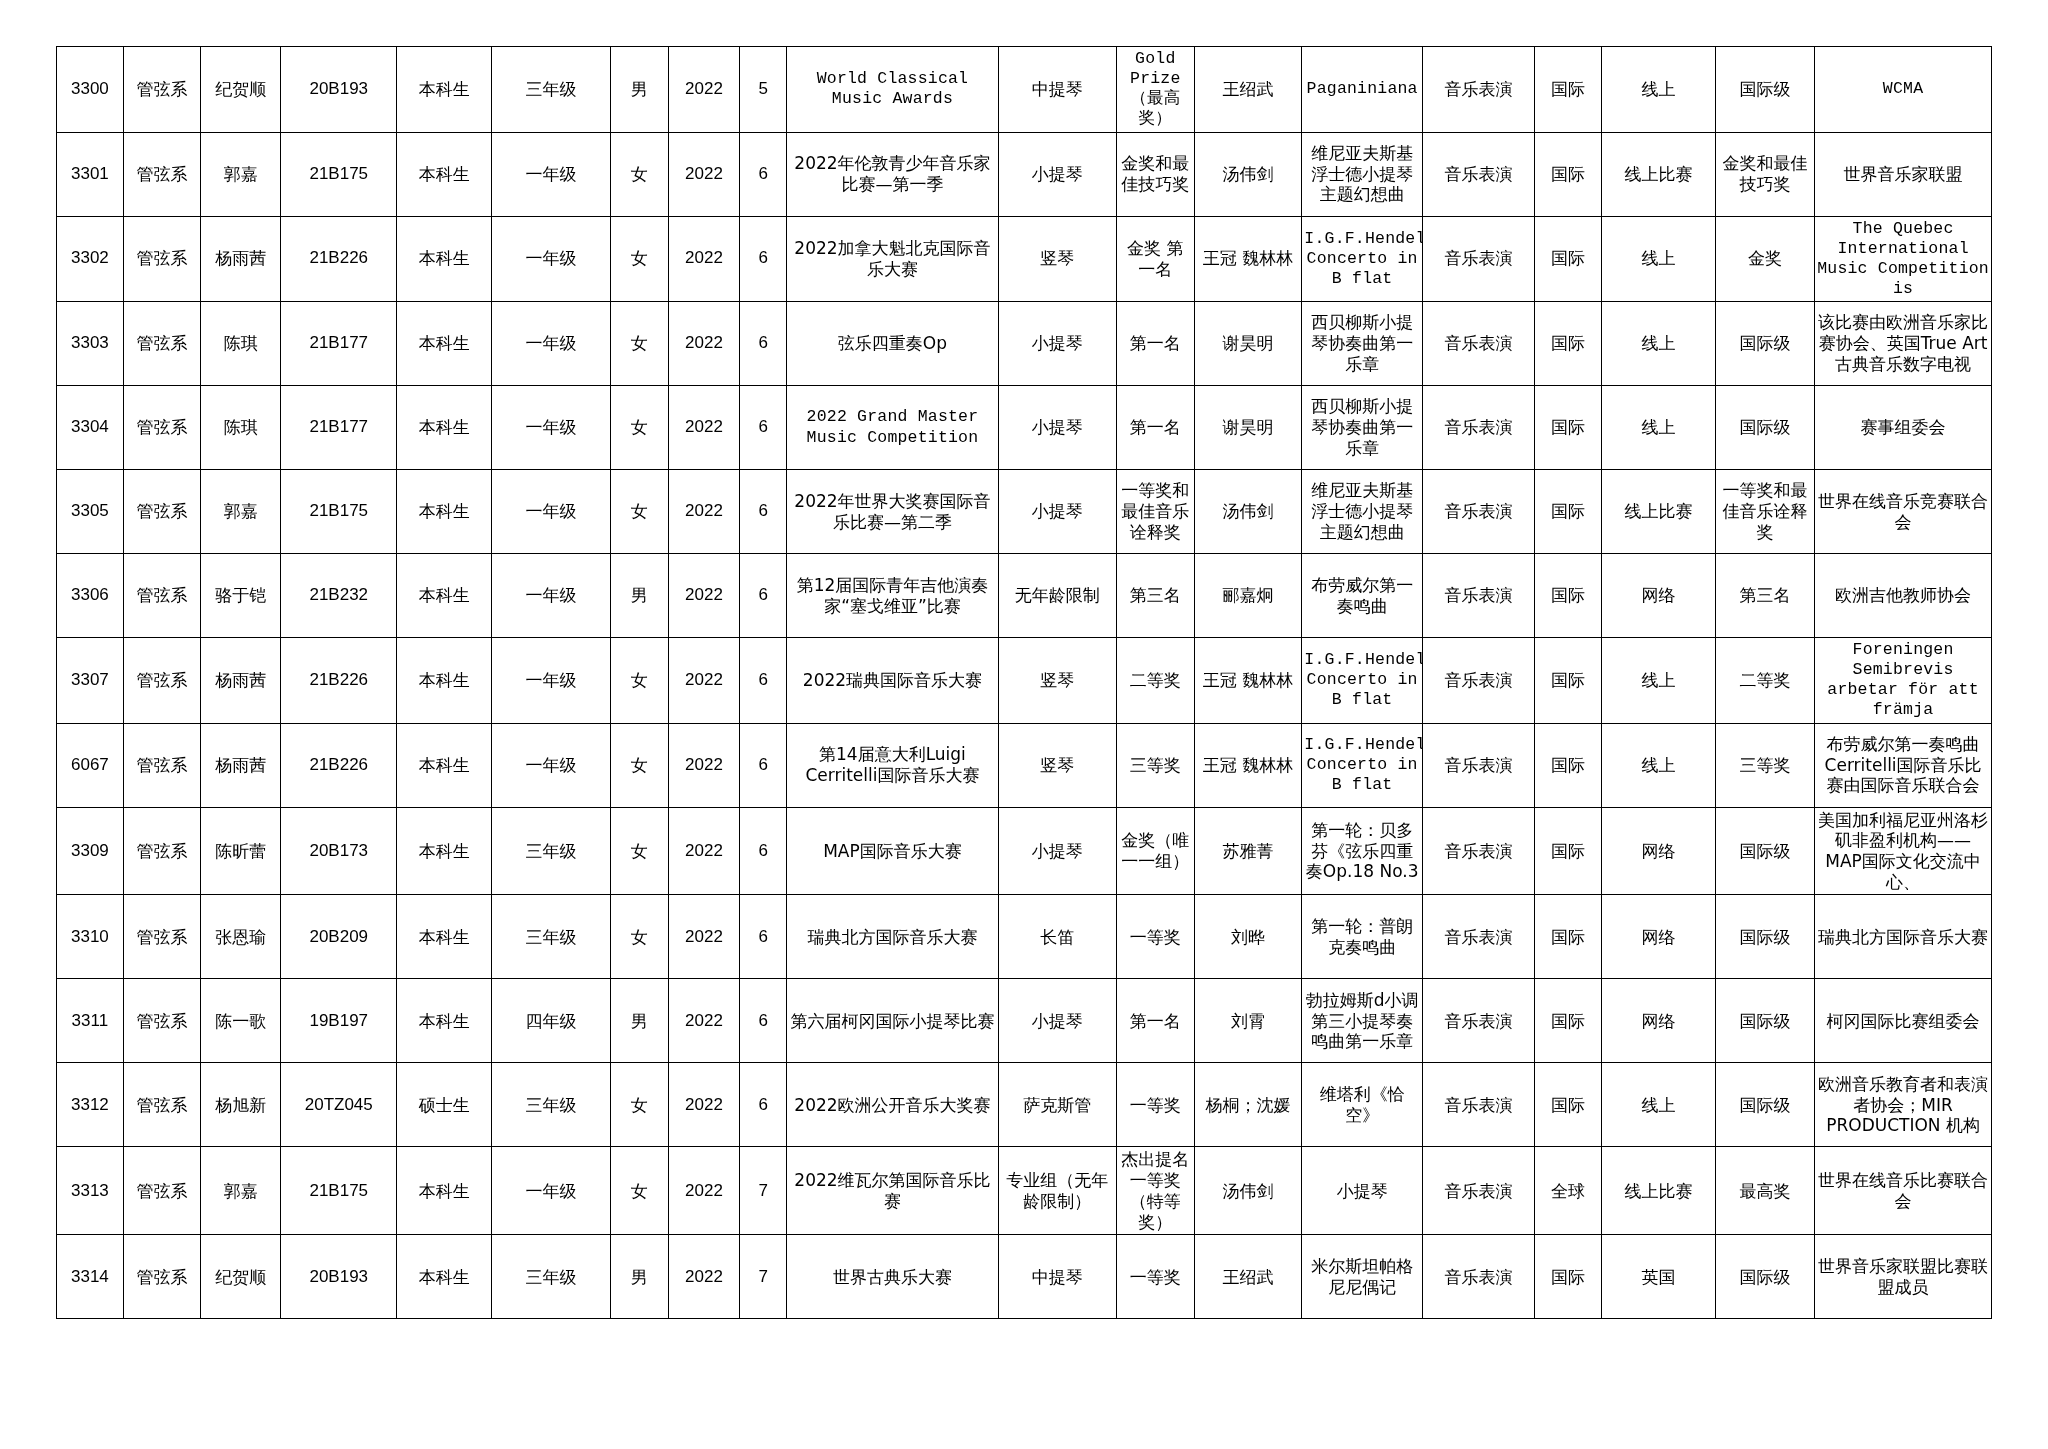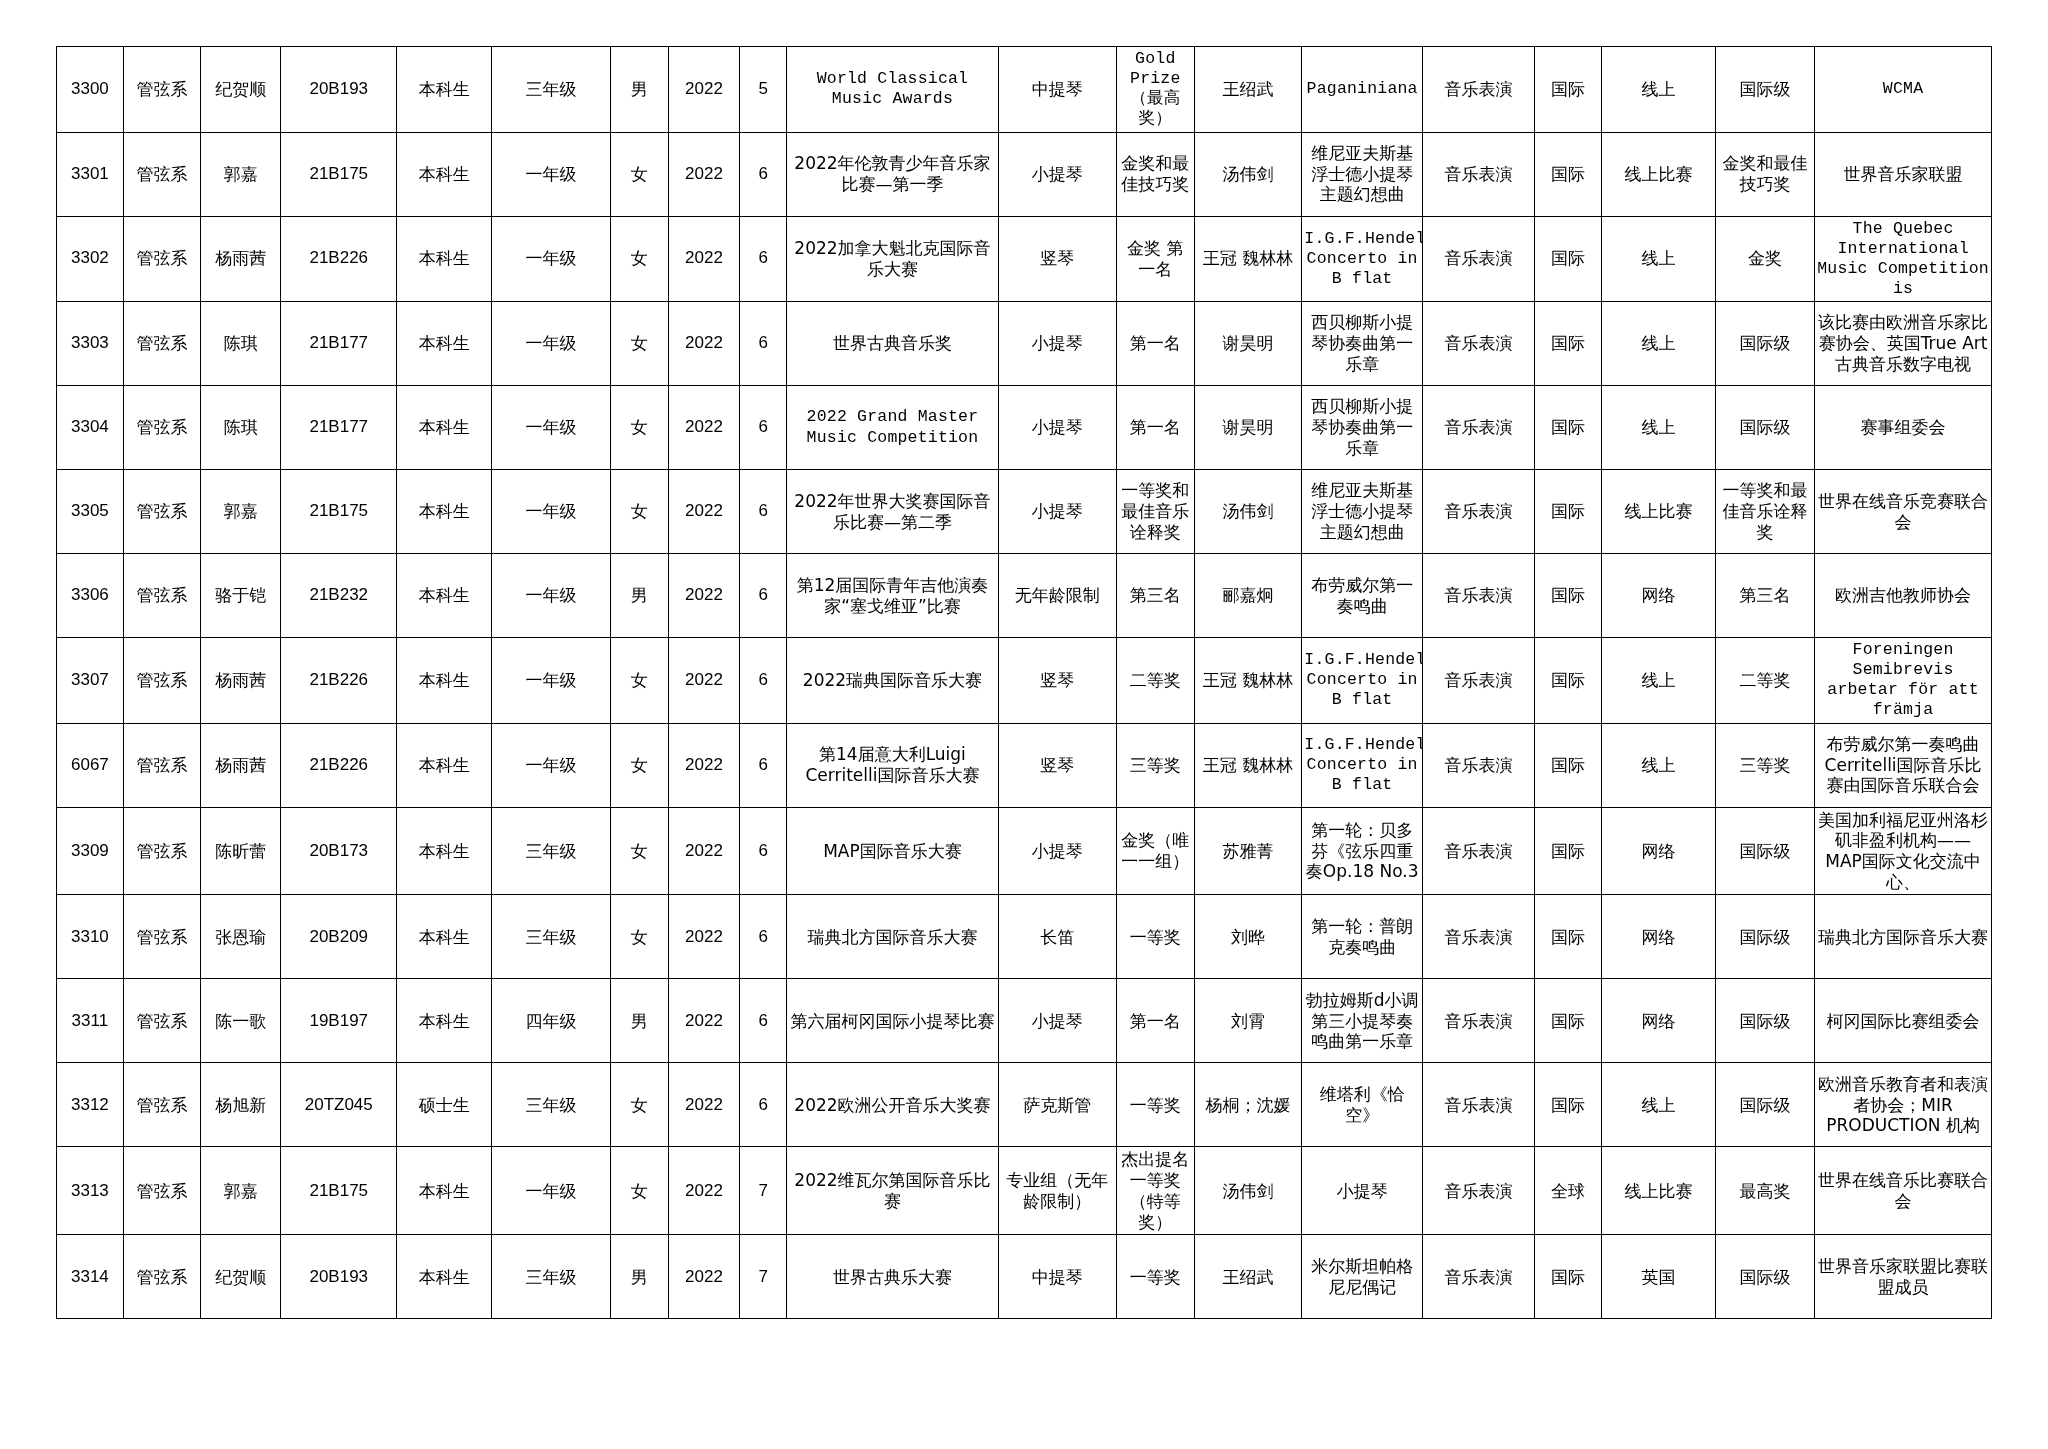--- a/index.html
+++ b/index.html
@@ -155,21 +155,21 @@
         <tr class="row">
           <td class="num">3303</td>
           <td class="cn">管弦系</td>
           <td class="cn">陈琪</td>
           <td class="num">21B177</td>
           <td class="cn">本科生</td>
           <td class="cn">一年级</td>
           <td class="cn">女</td>
           <td class="num">2022</td>
           <td class="num">6</td>
-          <td class="cn">世界古典音乐奖</td>
+          <td class="cn">弦乐四重奏Op</td>
           <td class="cn">小提琴</td>
           <td class="cn">第一名</td>
           <td class="cn">谢昊明</td>
           <td class="cn">西贝柳斯小提琴协奏曲第一乐章</td>
           <td class="cn">音乐表演</td>
           <td class="cn">国际</td>
           <td class="cn">线上</td>
           <td class="cn">国际级</td>
           <td class="cn clip">该比赛由欧洲音乐家比赛协会、英国True Art古典音乐数字电视</td>
         </tr>

